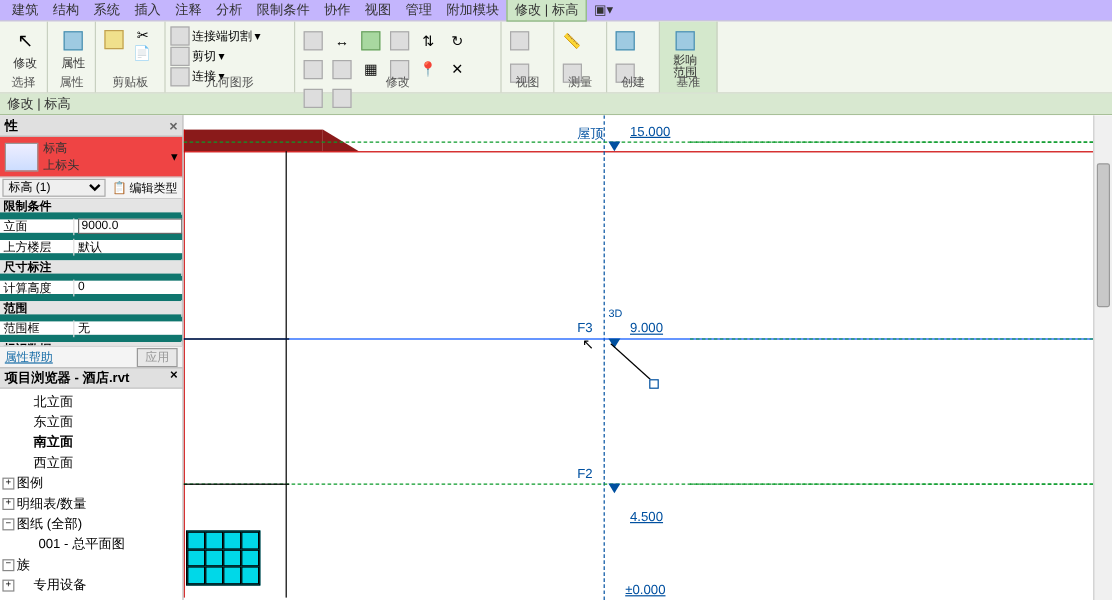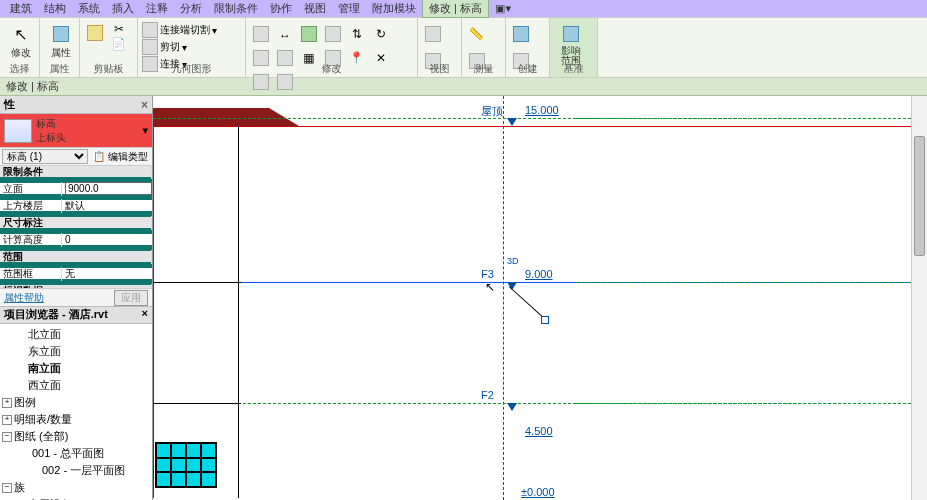--- a/index.html
+++ b/index.html
@@ -277,21 +277,20 @@
     </div>
     <div class="browser-body" id="browser-body">
         <div class="tree-item leaf">北立面</div>
         <div class="tree-item leaf">东立面</div>
         <div class="tree-item leaf bold">南立面</div>
         <div class="tree-item leaf">西立面</div>
         <div class="tree-item col">图例</div>
         <div class="tree-item col">明细表/数量</div>
         <div class="tree-item exp">图纸 (全部)</div>
         <div class="tree-item leaf" style="padding-left: 32px;">001 - 总平面图</div>
-        <div class="tree-item leaf" style="padding-left: 42px;">002 - 一层平面图</div>
         <div class="tree-item exp">族</div>
         <div class="tree-item col" style="padding-left: 28px;">专用设备</div>
       </div>
   </div>
 
   <div class="canvas">
 
     <div class="roof-body" style="left:0;top:12px;width:116px;height:18px"></div>
     <div class="roof-tri" style="left:116px;top:12px;border-bottom:18px solid #8a1a1a;border-right:30px solid transparent"></div>
     <div style="position:absolute;left:0;top:30px;right:16px;border-top:1px solid #c00"></div>

